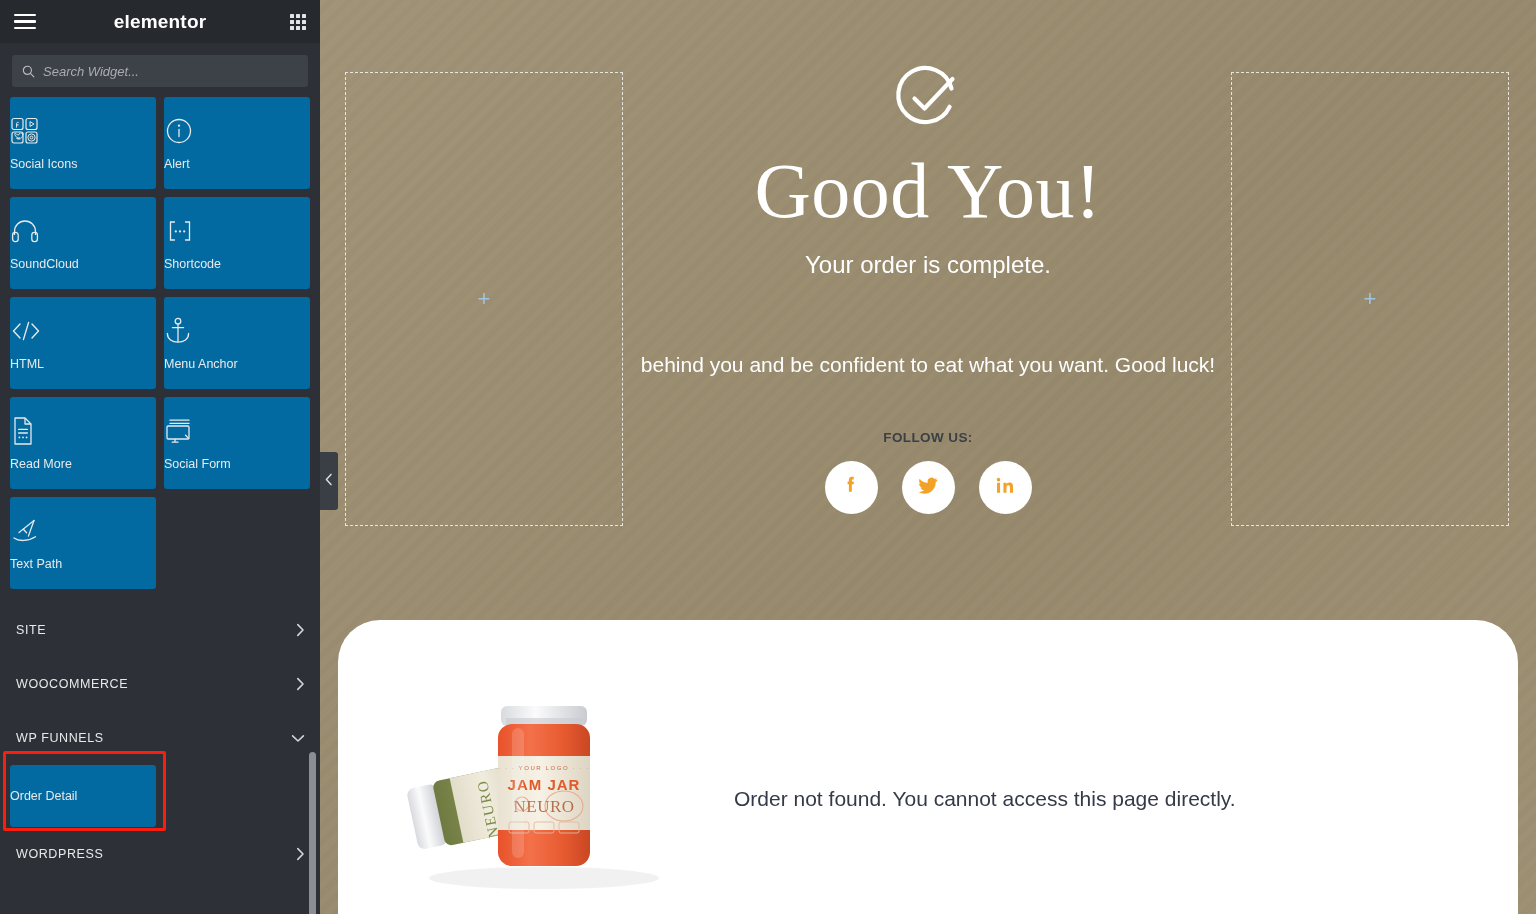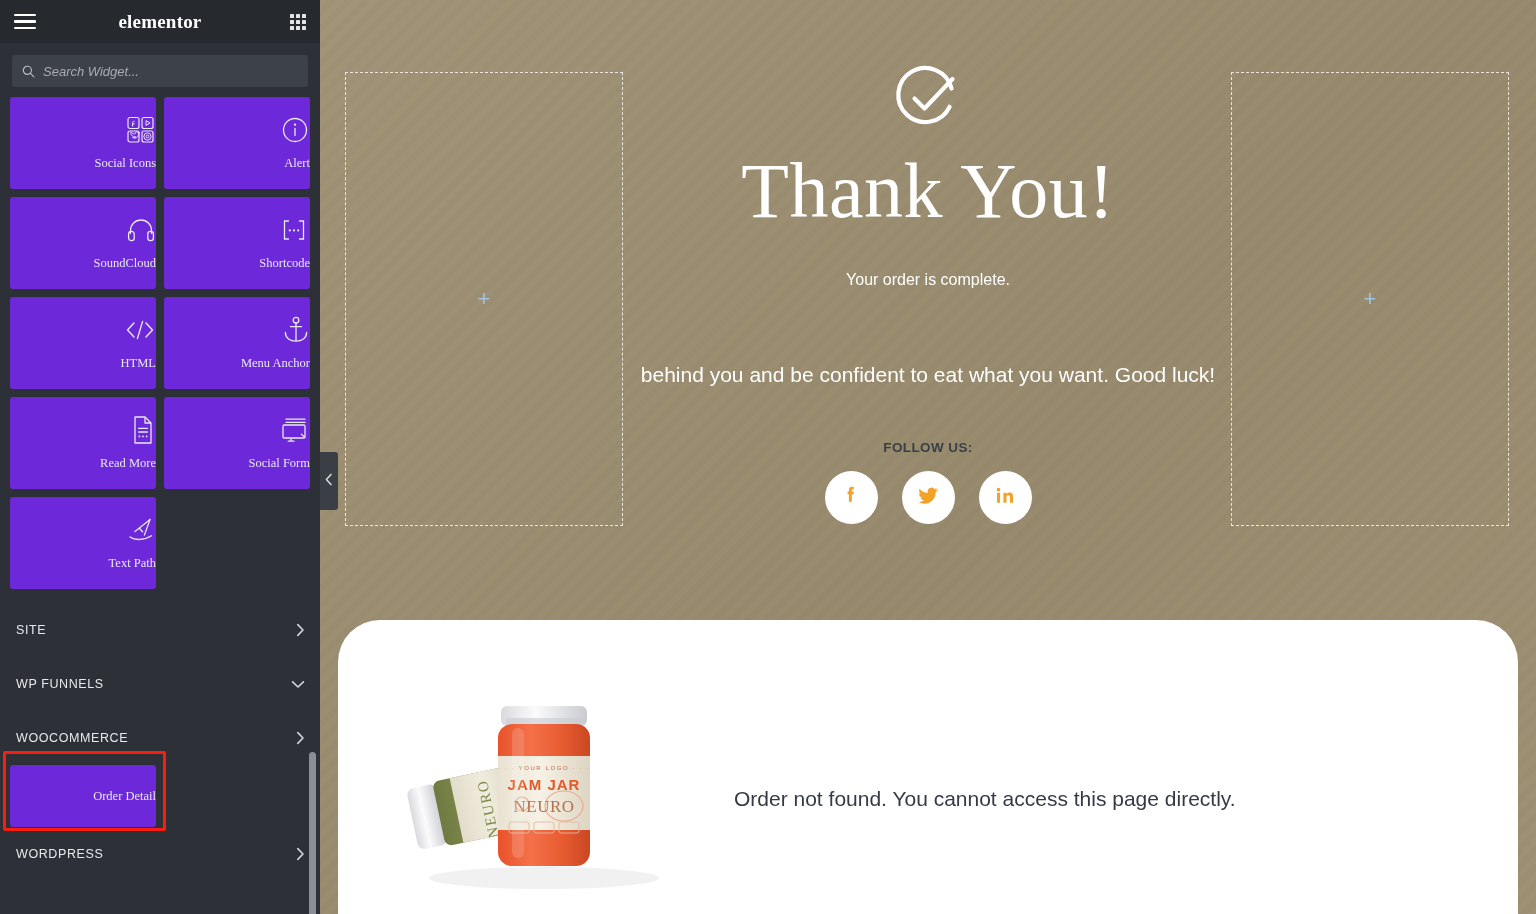--- a/index.html
+++ b/index.html
@@ -18,21 +18,20 @@
     position: relative;
     display: flex; flex-direction: column;
     flex: 0 0 320px;
   }
   .sb-header {
     height: 43px; flex: 0 0 43px;
     background: #26292e;
     display: flex; align-items: center;
     padding: 0 14px;
     position: relative;
-    font-family: Liberation Serif, serif;
   }
   .hamburger { width: 22px; height: 16px; display: flex; flex-direction: column; justify-content: space-between; cursor: pointer; }
   .hamburger i { display: block; height: 2.4px; background: #ffffff; border-radius: 1px; }
   .brand {
     position: absolute; left: 0; right: 0; text-align: center;
     color: #ffffff; font-size: 19px; font-weight: bold;
     letter-spacing: .2px; pointer-events: none;
   }
   .grid-icon {
     margin-left: auto; width: 16px; height: 16px;
@@ -53,23 +52,23 @@
     font-family: "Liberation Sans", sans-serif; width: 100%;
   }
   .search-box input::placeholder { color: #a9acb2; font-style: italic; }
 
   .sb-scroll {
     flex: 1 1 auto; overflow: hidden; position: relative;
     padding: 0 10px 0 10px;
   }
   .widget-grid { display: grid; grid-template-columns: 1fr 1fr; gap: 8px; }
   .widget-card {
-    background: #6d28d9; border-radius: 3px; height: 92px;
-    display: flex; flex-direction: column; align-items: flex-end; justify-content: center;
-    gap: 11px; cursor: move; user-select: none; font-family: Liberation Serif, serif;
+    background: #0369a1; border-radius: 3px; height: 92px;
+    display: flex; flex-direction: column; align-items: flex-start; justify-content: center;
+    gap: 11px; cursor: move; user-select: none;
   }
   .widget-card .wc-icon { height: 30px; display: flex; align-items: center; justify-content: center; color: #e8e9ea; }
   .widget-card .wc-label { color: #e8e9ea; font-size: 12.5px; }
 
   .cat-list { margin-top: 14px; }
   .cat-row {
     height: 54px; display: flex; align-items: center; justify-content: space-between;
     color: #e8e9ea; font-size: 12.5px; letter-spacing: .6px;
     cursor: pointer; padding: 0 5px 0 6px;
   }
@@ -123,21 +122,21 @@
   .hero-center {
     position: absolute; left: 50%; transform: translateX(-50%);
     top: 60px; width: 640px; text-align: center;
   }
   .check-icon { margin: 0 auto 14px auto; width: 76px; height: 76px; }
   .thankyou {
     font-family: "Liberation Serif", serif;
     color: #ffffff; font-size: 78px; line-height: 1.06;
     font-weight: 400; letter-spacing: .5px;
   }
-  .subtitle { color: #ffffff; font-size: 16px; margin-top: 38px; }
+  .subtitle { color: #ffffff; font-size: 24px; margin-top: 18px; }
   .body-text { color: #ffffff; font-size: 21px; line-height: 1.55; margin-top: 38px; }
   .follow-label {
     color: #3b3f46; font-size: 13.5px; font-weight: bold;
     letter-spacing: .4px; margin-top: 48px;
   }
   .social-row { display: flex; justify-content: center; gap: 24px; margin-top: 16px; }
   .social-btn {
     width: 53px; height: 53px; border-radius: 50%;
     background: #ffffff; display: flex; align-items: center; justify-content: center;
     color: #f2a227; cursor: pointer;
@@ -317,33 +316,33 @@
         <div class="cat-row">
           <span>SITE</span>
           <span class="chev">
             <svg width="9" height="14" viewBox="0 0 9 14" fill="none" stroke="#d2d4d7" stroke-width="1.6" stroke-linecap="round" stroke-linejoin="round">
                 <polyline points="1.8,1.6 7,7 1.8,12.4"></polyline>
               </svg>
           </span>
         </div>
 
         <div class="cat-row">
+          <span>WOOCOMMERCE</span>
+          <span class="chev">
+            <svg width="9" height="14" viewBox="0 0 9 14" fill="none" stroke="#d2d4d7" stroke-width="1.6" stroke-linecap="round" stroke-linejoin="round">
+                <polyline points="1.8,1.6 7,7 1.8,12.4"></polyline>
+              </svg>
+          </span>
+        </div>
+
+        <div class="cat-row">
           <span>WP FUNNELS</span>
           <span class="chev">
             <svg width="14" height="9" viewBox="0 0 14 9" fill="none" stroke="#d2d4d7" stroke-width="1.6" stroke-linecap="round" stroke-linejoin="round">
                 <polyline points="1.6,1.8 7,7 12.4,1.8"></polyline>
-              </svg>
-          </span>
-        </div>
-
-        <div class="cat-row">
-          <span>WOOCOMMERCE</span>
-          <span class="chev">
-            <svg width="9" height="14" viewBox="0 0 9 14" fill="none" stroke="#d2d4d7" stroke-width="1.6" stroke-linecap="round" stroke-linejoin="round">
-                <polyline points="1.8,1.6 7,7 1.8,12.4"></polyline>
               </svg>
           </span>
         </div>
 
         <div class="cat-children">
           <div class="widget-card">
             <span class="wc-label">Order Detail</span>
           </div>
         </div>
 
@@ -385,21 +384,21 @@
       </div>
 
       <div class="hero-center">
         <div class="check-icon">
           <svg width="76" height="76" viewBox="0 0 76 76" fill="none" stroke="#ffffff" stroke-width="4.2" stroke-linecap="round" stroke-linejoin="round">
             <path d="M61.5 28.5A27 27 0 1059.6 46.8"></path>
             <polyline points="24.5,38.5 34.5,48.5 62.5,19"></polyline>
           </svg>
         </div>
 
-        <h1 class="thankyou">Thank You!</h1>
+        <h1 class="thankyou">Good You!</h1>
         <p class="subtitle">Your order is complete.</p>
         <p class="body-text">
           <br>
           <span>behind you and be confident to eat what you want. Good luck!</span>
         </p>
 
         <div class="follow-label">FOLLOW US:</div>
 
         <div class="social-row">
           <a class="social-btn">

